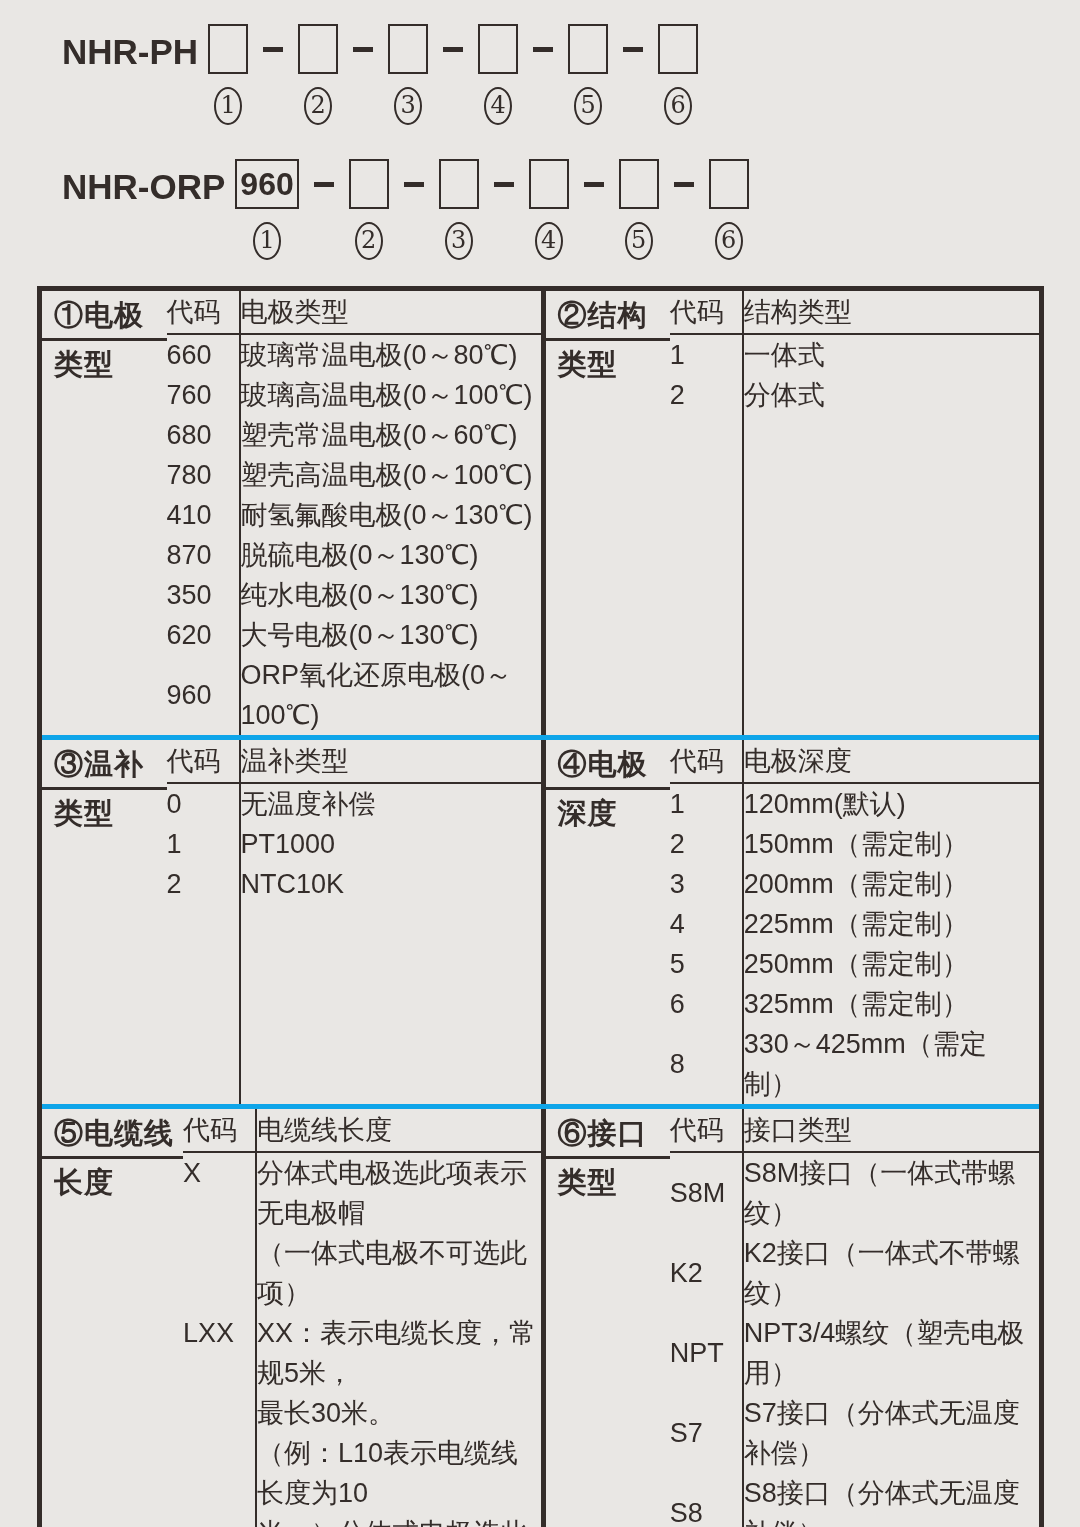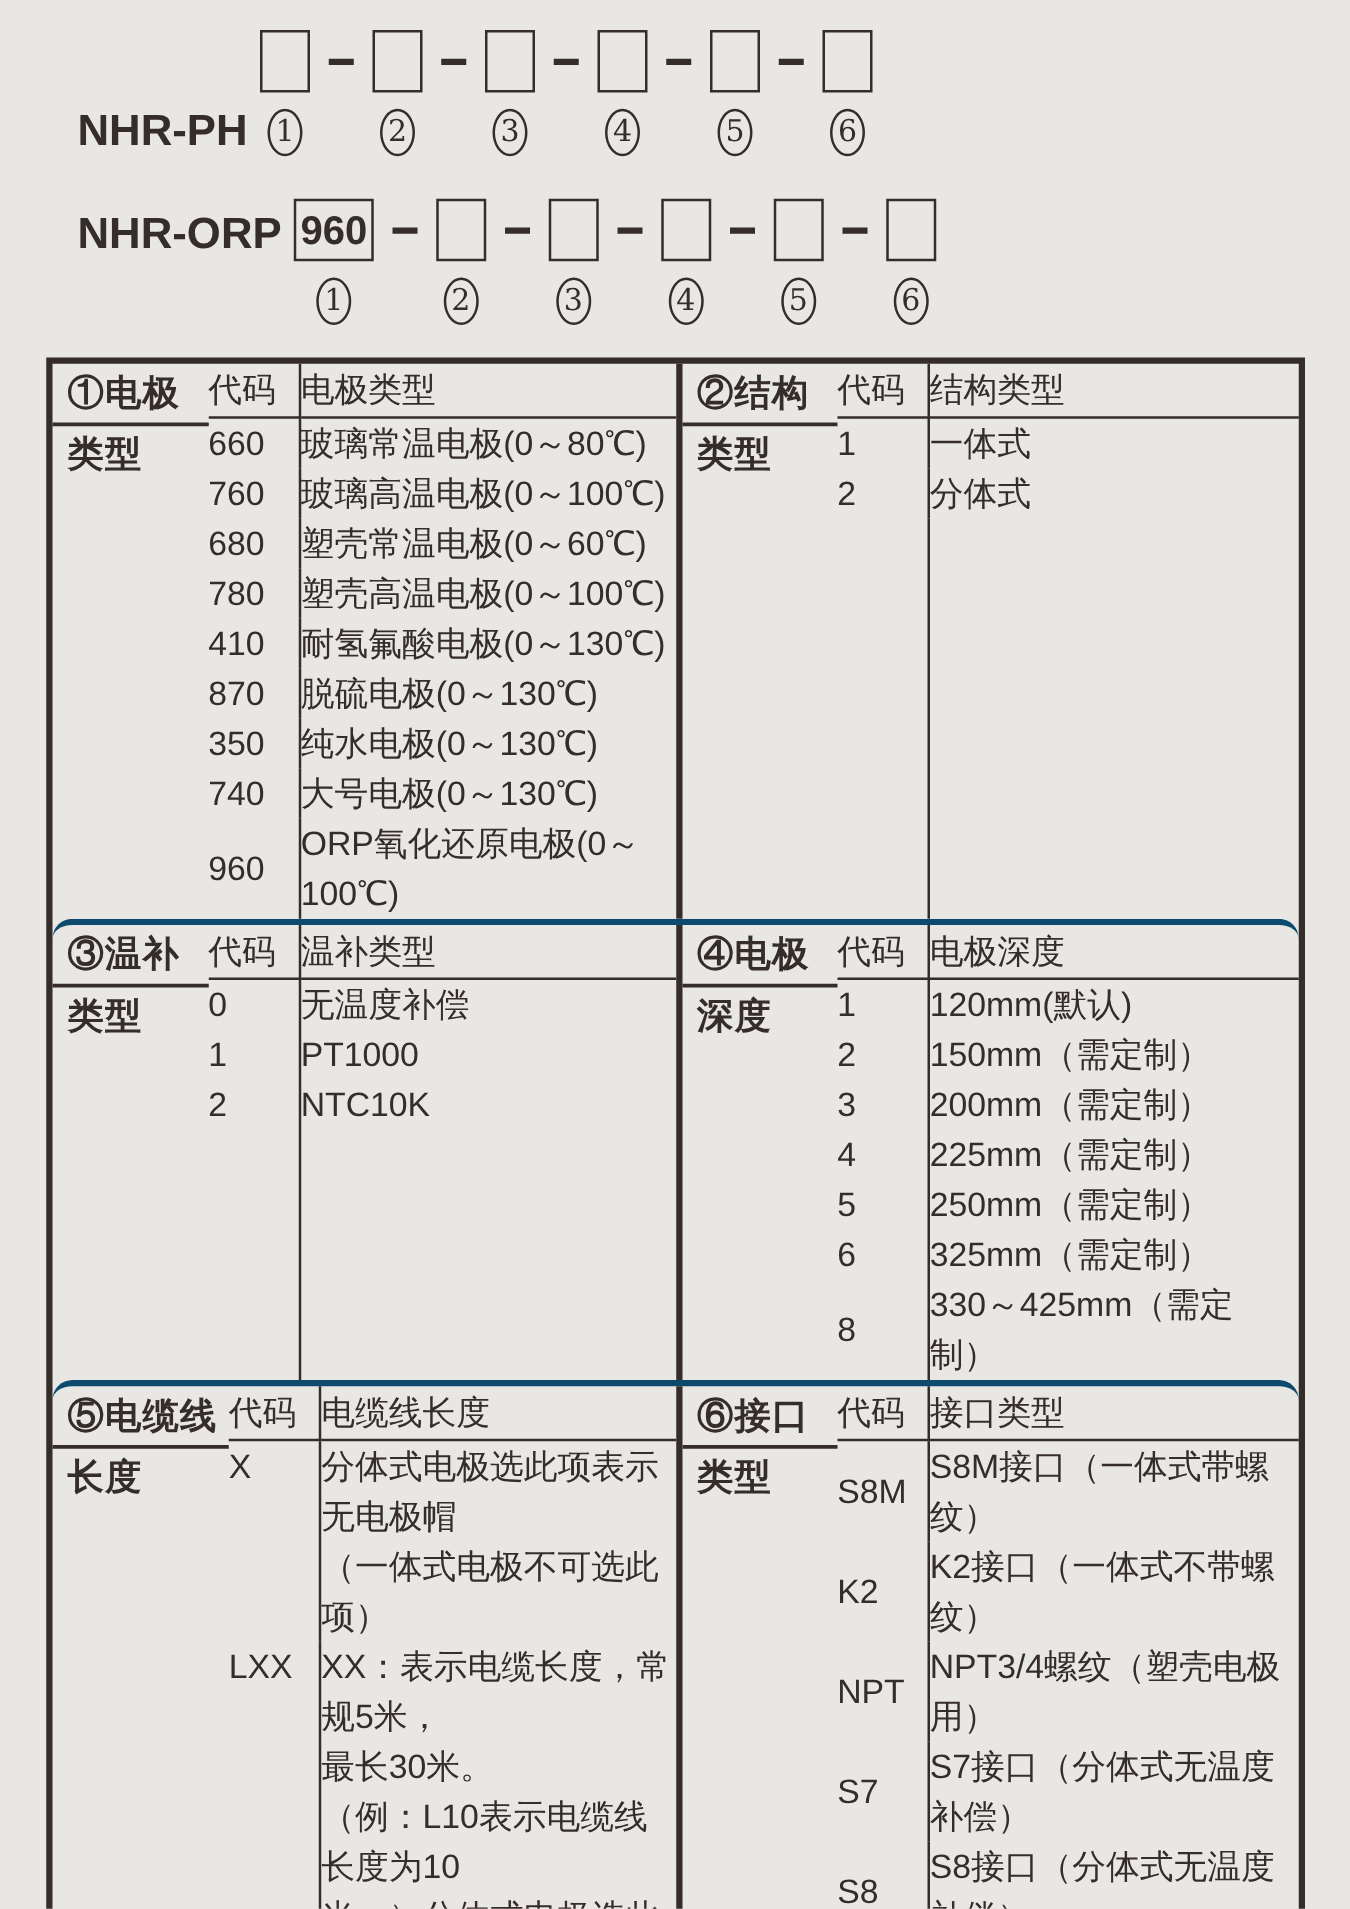--- a/index.html
+++ b/index.html
@@ -19,21 +19,21 @@
     font-weight:bold;
     letter-spacing:1px;
   }
 
   
   .model-row{
     display:flex;
     align-items:flex-start;
     margin-left:62px;
   }
-  .model-row.first{margin-top:24px;align-items:flex-end;}
+  .model-row.first{margin-top:24px;}
   .model-row.second{margin-top:34px;}
   .model-label{
     font-size:35px;
     font-weight:bold;
     letter-spacing:0px;
     min-width:132px;
     margin-right:10px;
     padding-top:8px;
     white-space:nowrap;
   }
@@ -64,21 +64,21 @@
     text-align:center;
   }
 
   
   .big-table{
     margin:26px 36px 0 37px;
     border:5px solid #342d2a;
     background:#e9e7e4;
   }
   .band{display:flex;align-items:stretch;}
-  .band + .band{border-top:5px solid #0c4a6e;border-radius:16px;}
+  .band + .band{border-top:5px solid #0ea5e9;}
   .panel{width:50%;display:flex;flex-direction:row;box-sizing:border-box;}
   .panel.rightp{border-left:5px solid #342d2a;}
   .panel-heading{
     height:47px;line-height:49px;
     padding-left:12px;
     font-size:29px;font-weight:bold;
     border-bottom:3px solid #342d2a;
     letter-spacing:1px;
   }
   table.panel-table{
@@ -220,21 +220,21 @@
             </tr>
             <tr class="datarow">
               <td class="code">870</td>
               <td class="desc">脱硫电极(0～130℃)</td>
             </tr>
             <tr class="datarow">
               <td class="code">350</td>
               <td class="desc">纯水电极(0～130℃)</td>
             </tr>
             <tr class="datarow">
-              <td class="code">740</td>
+              <td class="code">620</td>
               <td class="desc">大号电极(0～130℃)</td>
             </tr>
             <tr class="datarow">
               <td class="code">960</td>
               <td class="desc">ORP氧化还原电极(0～100℃)</td>
             </tr>
             <tr class="filler">
               <td class="code"></td>
                 <td class="desc"></td>
             </tr>

